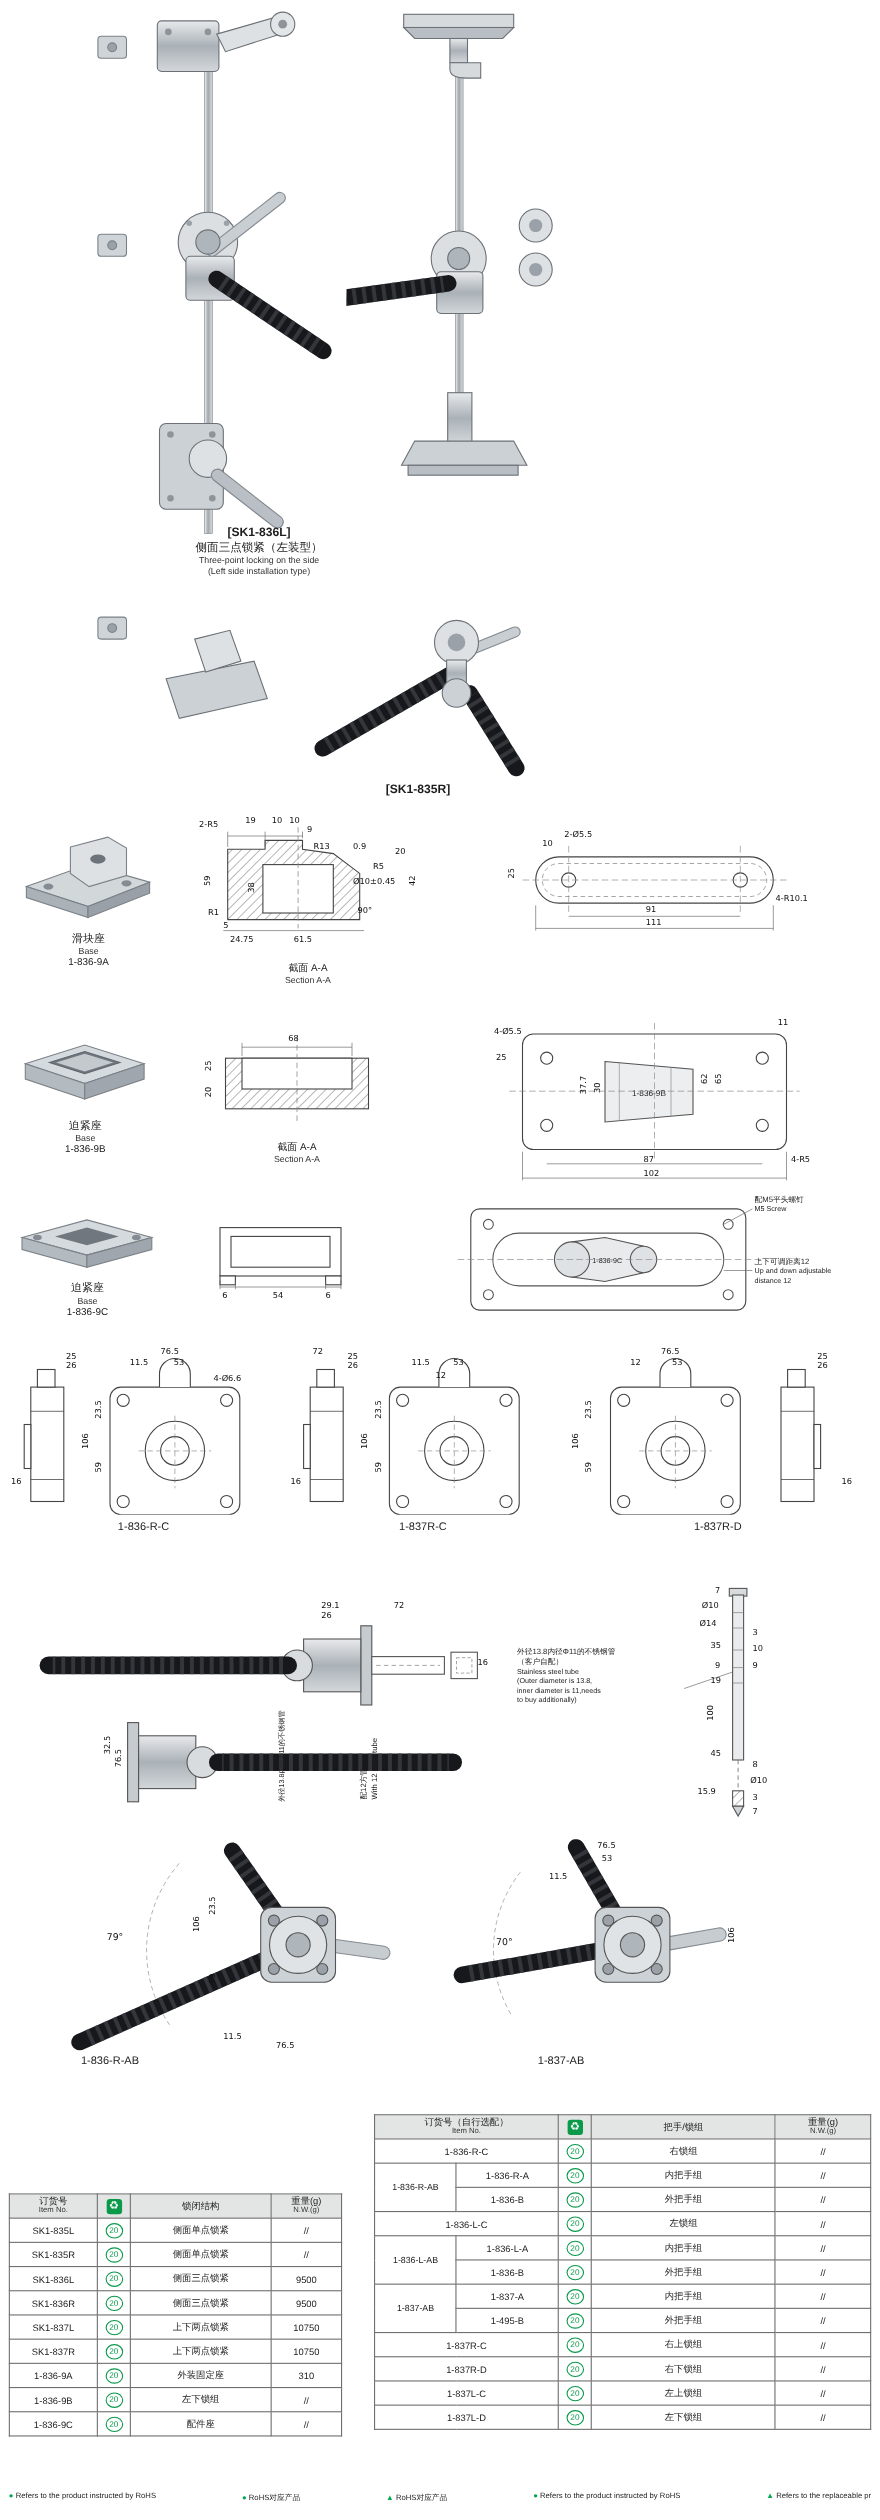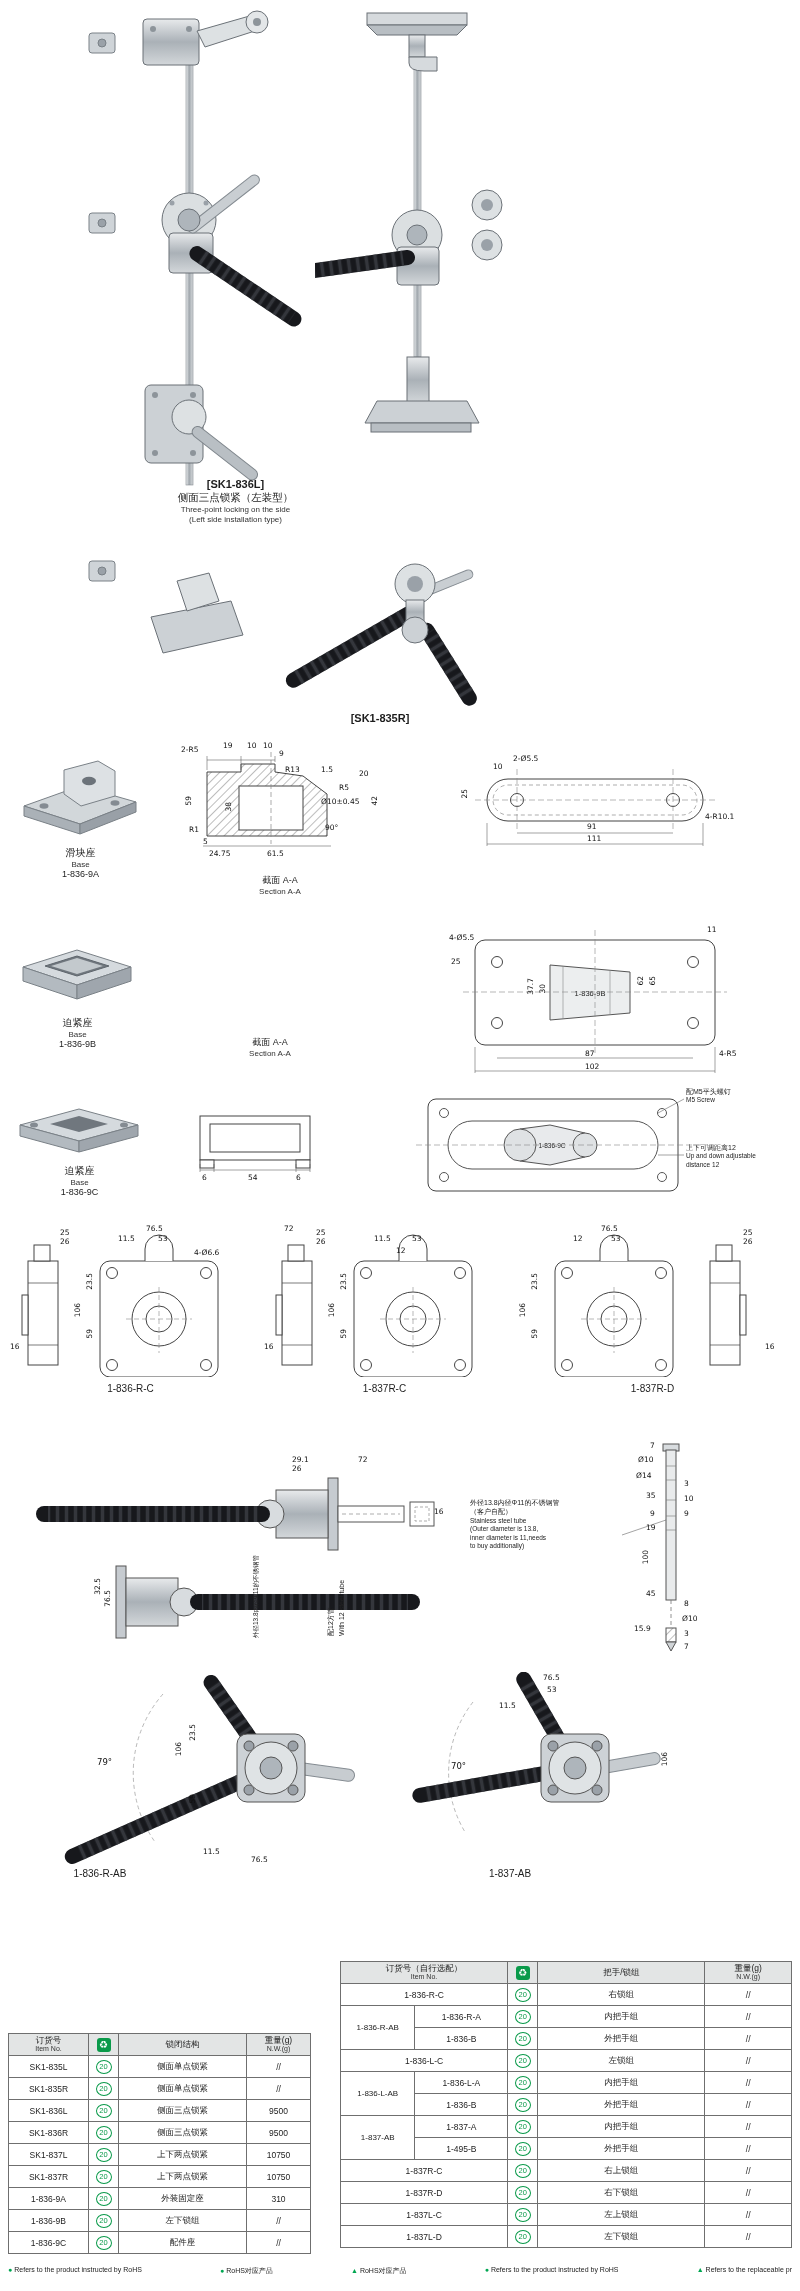--- a/index.html
+++ b/index.html
@@ -19,21 +19,21 @@
   .cap-en{font-size:8px;text-align:center;color:#333;line-height:1.25;}
   .pl-cn{font-size:10px;text-align:center;}
   .pl-en{font-size:8px;text-align:center;color:#333;}
   .pl-code{font-size:9px;text-align:center;}
   .sc-cn{font-size:9px;text-align:center;}
   .sc-en{font-size:8px;text-align:center;color:#333;}
   .lh-cap{position:absolute;width:100%;text-align:center;font-size:10px;}
   .ab-cap{position:absolute;font-size:10px;text-align:center;}
   .tn-cn{font-size:7px;line-height:1.35;}
   .tn-en{font-size:6.5px;line-height:1.3;color:#222;}
-  .tbl{border-collapse:collapse;font-size:8.5px;table-layout:fixed;position:absolute;background:#fff;margin-top:39px;}
+  .tbl{border-collapse:collapse;font-size:8.5px;table-layout:fixed;position:absolute;background:#fff;}
   .tbl th,.tbl td{border:1px solid #6f6f6f;padding:0 2px;text-align:center;height:21px;overflow:hidden;}
   .tbl th{background:#e3e5e5;font-weight:normal;font-size:8.5px;line-height:1.15;}
   .th-en{font-size:7px;color:#333;}
   .efup{display:inline-block;min-width:12px;height:12px;line-height:12px;border:1px solid #0a9a4a;
         border-radius:50%;color:#0a9a4a;font-size:7.5px;padding:0 1px;}
   .rohs-ic{display:inline-block;width:14px;height:14px;line-height:14px;background:#0a9a4a;color:#fff;
         border-radius:3px;font-size:10px;}
   .grp{font-size:8px;}
   .footer{display:flex;justify-content:space-between;font-size:7px;color:#222;white-space:nowrap;}
   .fmark{color:#00a651;margin-right:2px;}
@@ -196,21 +196,21 @@
     <line x1="66" y1="16" x2="66" y2="30" stroke="#666" stroke-width="0.6"></line>
     <line x1="100" y1="16" x2="100" y2="22" stroke="#666" stroke-width="0.6"></line>
     <line x1="28" y1="106" x2="156" y2="106" stroke="#666" stroke-width="0.6"></line>
   </svg>
   <span class="dim" style="left:6px;top:6px">2-R5</span>
   <span class="dim" style="left:48px;top:2px">19</span>
   <span class="dim" style="left:72px;top:2px">10</span>
   <span class="dim" style="left:88px;top:2px">10</span>
   <span class="dim" style="left:104px;top:10px">9</span>
   <span class="dim" style="left:110px;top:26px">R13</span>
-  <span class="dim" style="left:146px;top:26px">1.5</span>
+  <span class="dim" style="left:146px;top:26px">0.9</span>
   <span class="dim" style="left:184px;top:30px">20</span>
   <span class="dim" style="left:164px;top:44px">R5</span>
   <span class="dim" style="left:146px;top:58px">Ø10±0.45</span>
   <span class="dim v" style="left:196px;top:56px">42</span>
   <span class="dim" style="left:150px;top:84px">90°</span>
   <span class="dim v" style="left:10px;top:56px">59</span>
   <span class="dim v" style="left:50px;top:62px">38</span>
   <span class="dim" style="left:14px;top:86px">R1</span>
   <span class="dim" style="left:28px;top:98px">5</span>
   <span class="dim" style="left:34px;top:110px">24.75</span>
@@ -249,20 +249,33 @@
   <polygon points="62,50 116,32 116,46 62,64" fill="#9fa6ad" stroke="#7a8187"></polygon>
   <polygon points="30,31 62,21 94,31 62,41" fill="#70777e" stroke="#5f666d"></polygon>
   <polygon points="36,31 62,23 88,31 62,39" fill="#c3c9cd"></polygon>
 </svg>
 <div class="abs" style="left:15px;top:1016px;width:125px">
   <div class="pl-cn">迫紧座</div>
   <div class="pl-en">Base</div>
   <div class="pl-code">1-836-9B</div>
 </div>
 
+<div class="abs" style="left:180px;top:928px;width:180px;height:105px">
+  <svg width="180" height="105" viewBox="0 0 180 105">
+    <rect x="25" y="34" width="130" height="46" fill="url(#hatch)" stroke="#444"></rect>
+    <rect x="40" y="34" width="100" height="28" fill="#fff" stroke="#444"></rect>
+    <line x1="40" y1="24" x2="140" y2="24" stroke="#666" stroke-width="0.6"></line>
+    <line x1="40" y1="20" x2="40" y2="32" stroke="#666" stroke-width="0.6"></line>
+    <line x1="140" y1="20" x2="140" y2="32" stroke="#666" stroke-width="0.6"></line>
+    <line x1="90" y1="14" x2="90" y2="92" stroke="#888" stroke-width="0.7" stroke-dasharray="5,3"></line>
+  </svg>
+  <span class="dim" style="left:82px;top:12px">68</span>
+  <span class="dim v" style="left:6px;top:36px">25</span>
+  <span class="dim v" style="left:6px;top:60px">20</span>
+</div>
 <div class="abs" style="left:200px;top:1036px;width:140px">
   <div class="sc-cn">截面 A-A</div>
   <div class="sc-en">Section A-A</div>
 </div>
 
 <div class="abs" style="left:445px;top:920px;width:310px;height:160px">
   <svg width="310" height="160" viewBox="0 0 310 160">
     <rect x="30" y="20" width="240" height="105" rx="10" fill="#fff" stroke="#444"></rect>
     <circle cx="52" cy="42" r="5.5" fill="#fff" stroke="#444"></circle>
         <circle cx="248" cy="42" r="5.5" fill="#fff" stroke="#444"></circle>

